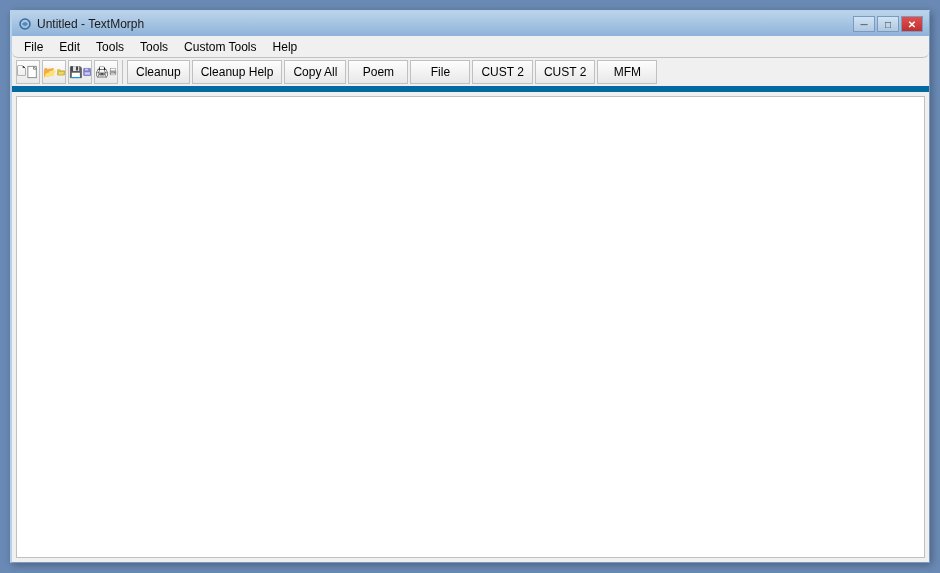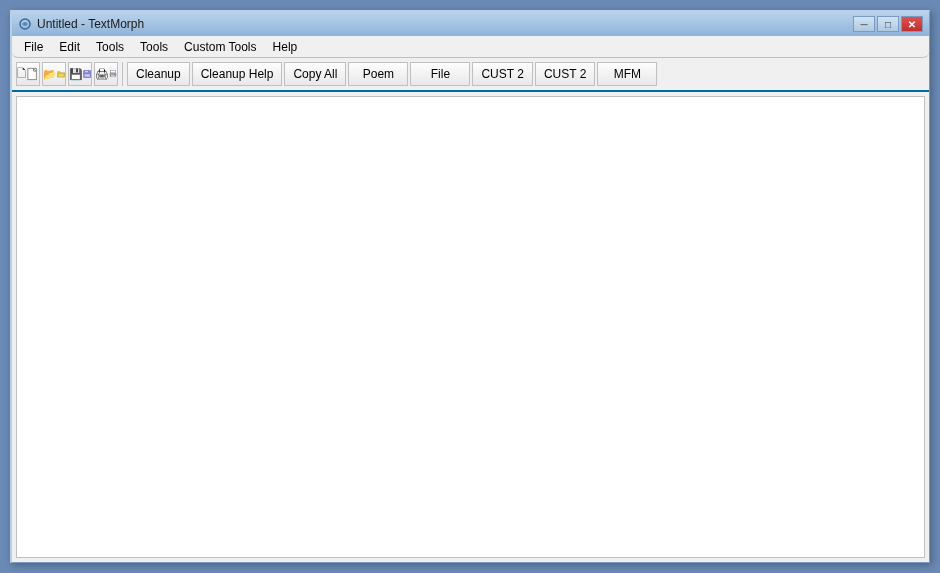--- a/index.html
+++ b/index.html
@@ -101,21 +101,21 @@
       color: #000;
       font-size: 12px;
     }
 
     .toolbar {
       background: #f0f0f0;
       height: 34px;
       display: flex;
       align-items: center;
       padding: 2px 4px;
-      border-bottom: 2px solid #0369a1;
+      border-bottom: 6px solid #0369a1;
       gap: 2px;
       flex-shrink: 0;
     }
 
     .toolbar-icon-btn {
       width: 24px;
       height: 24px;
       border: 1px solid #c0c0c0;
       background: linear-gradient(to bottom, #fdfdfd, #e8e8e8);
       display: flex;

